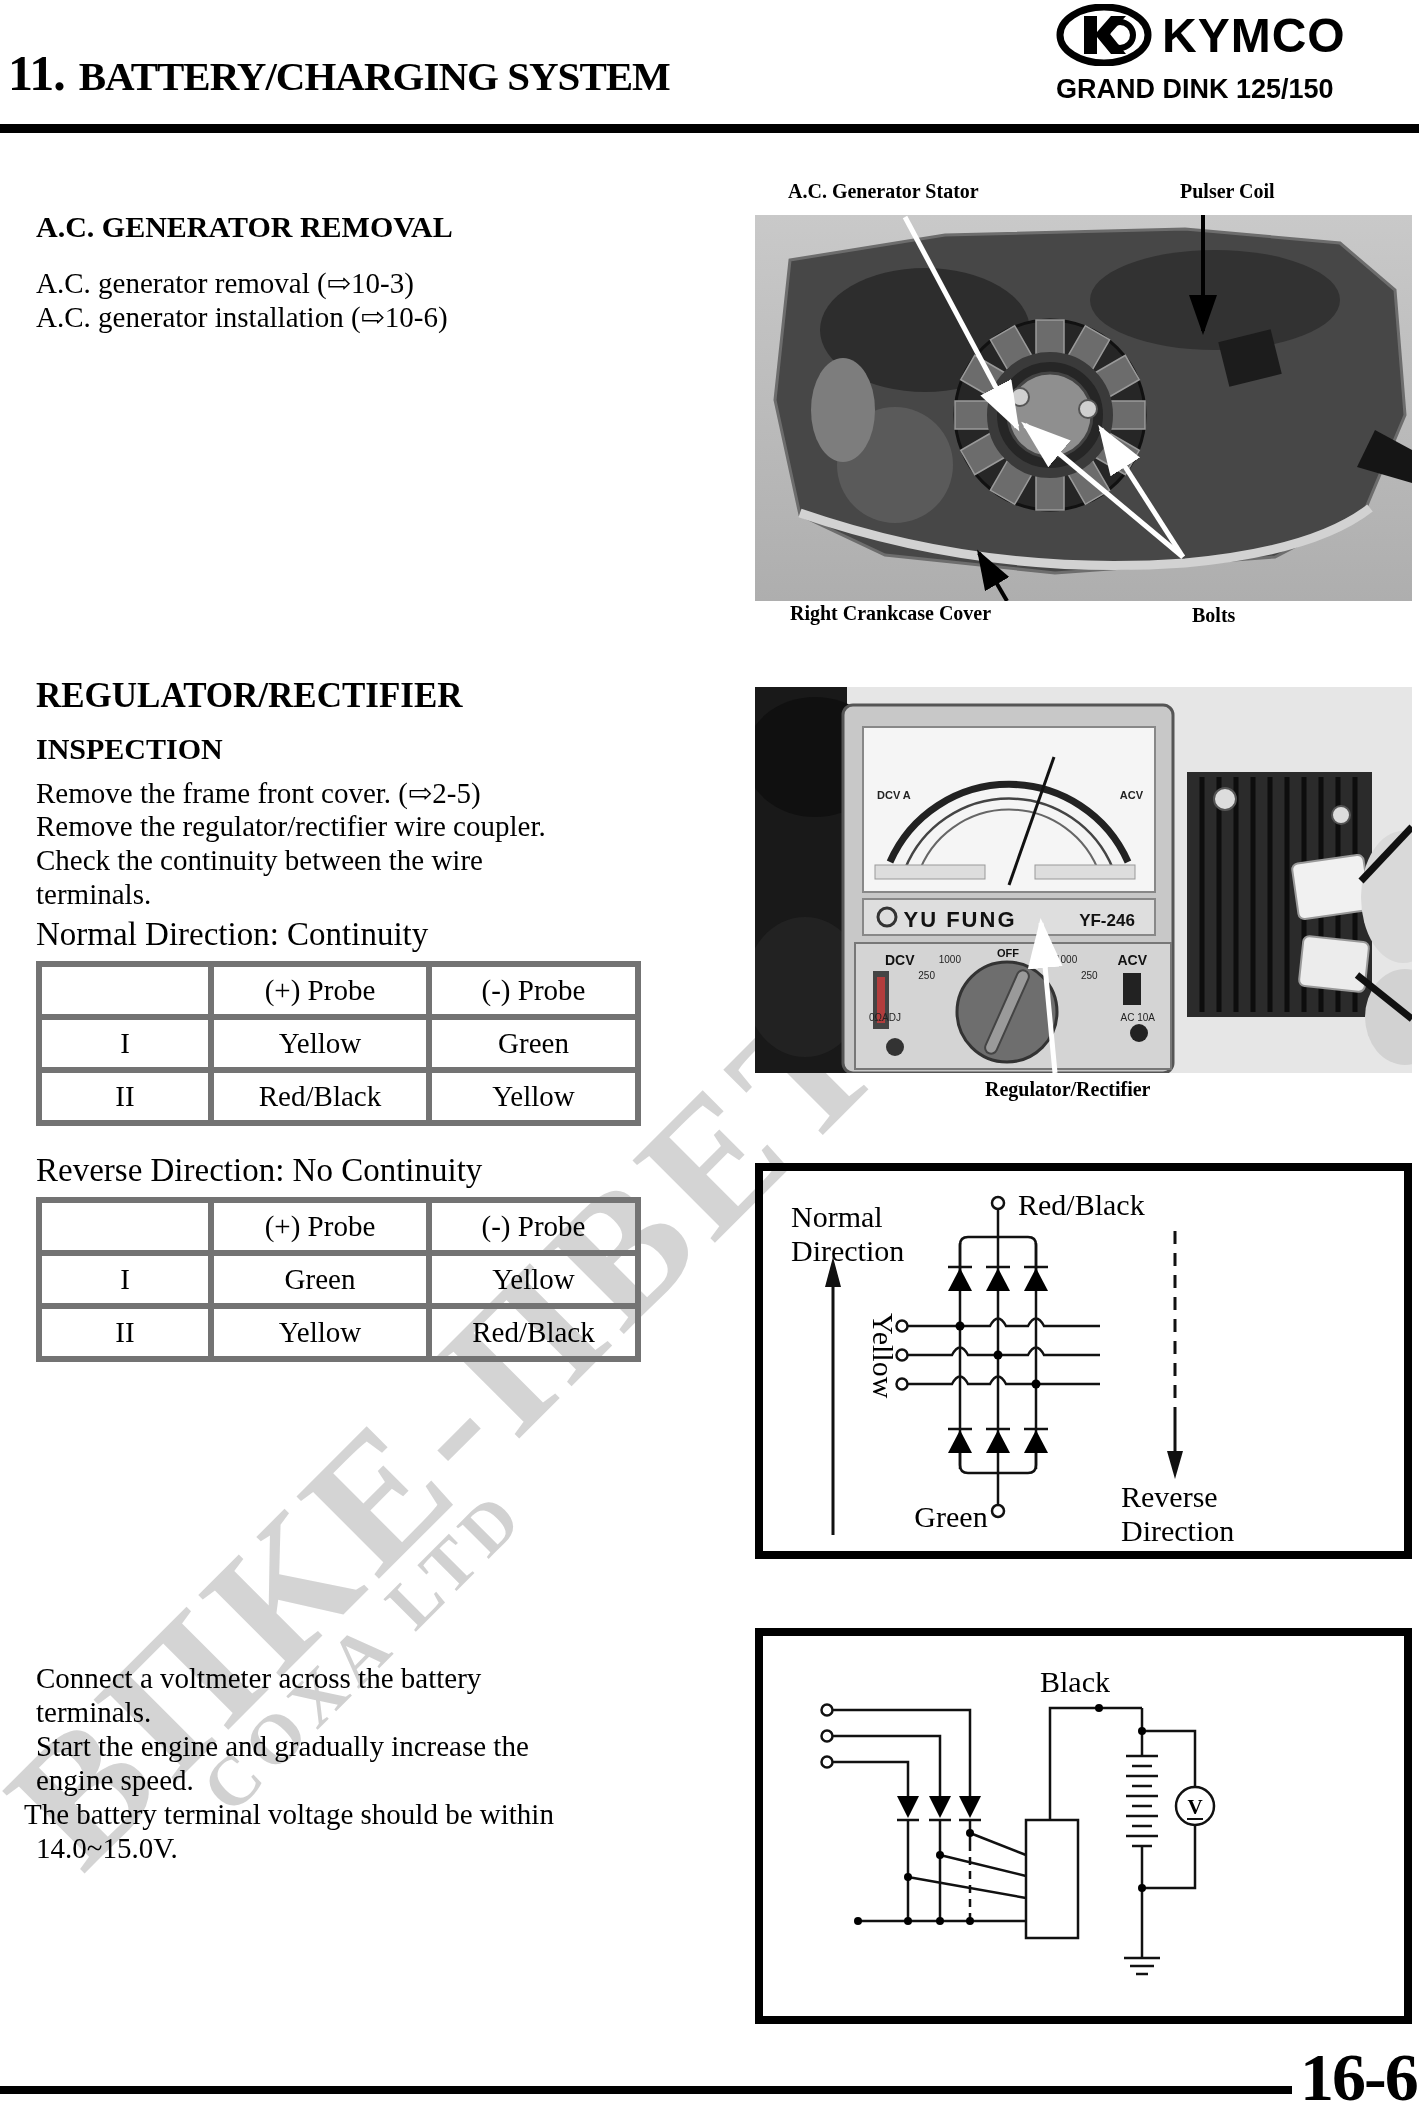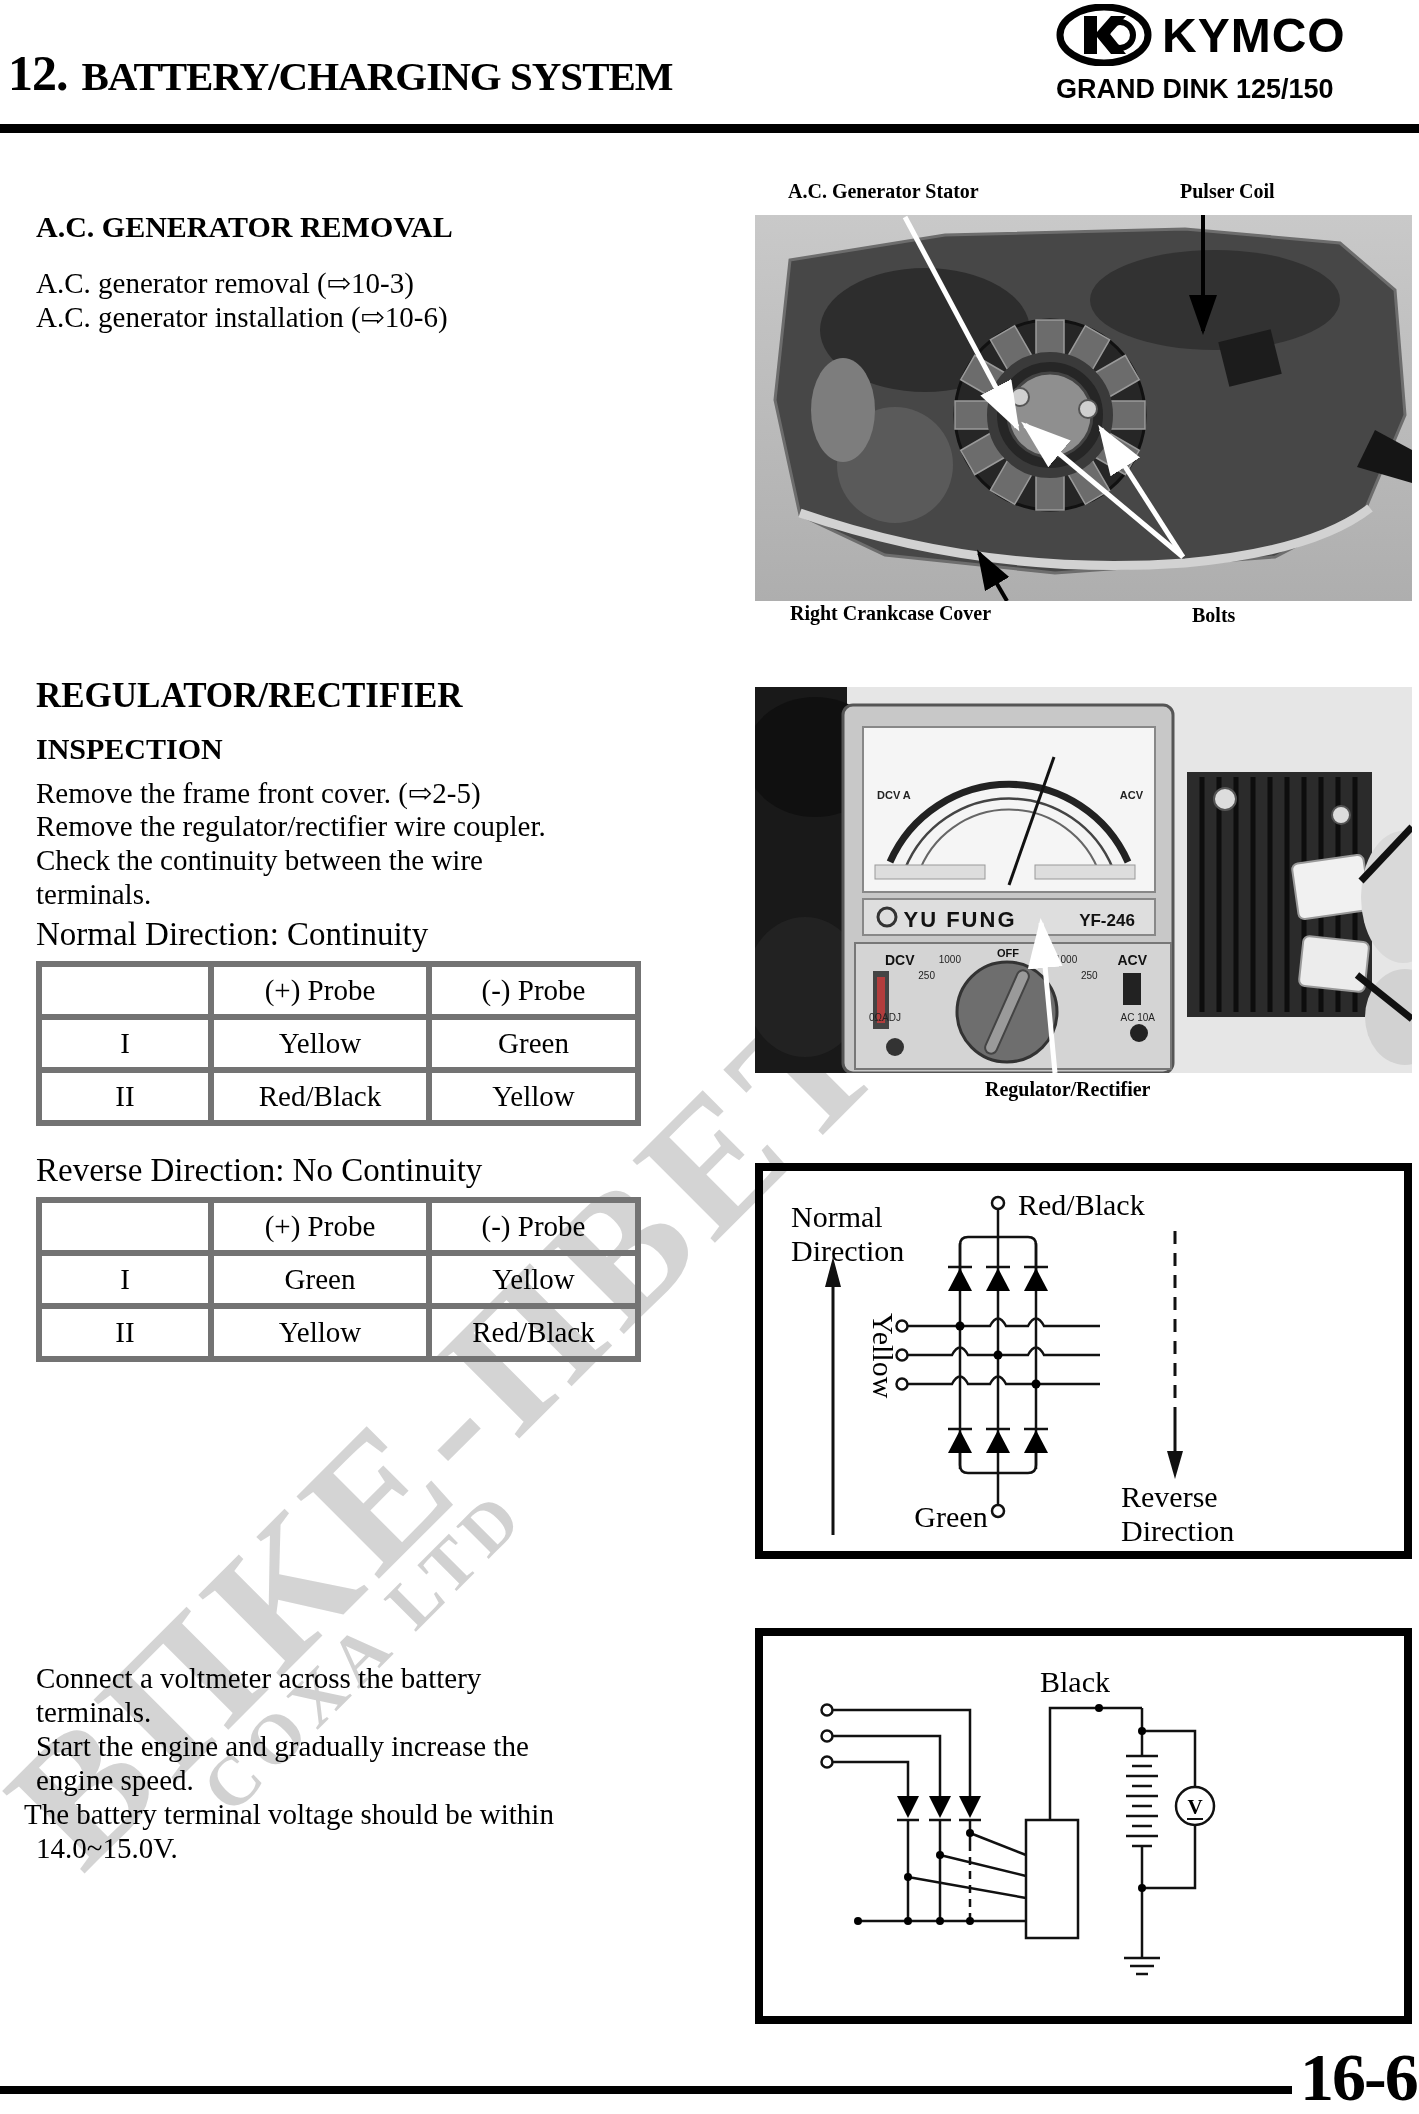--- a/index.html
+++ b/index.html
@@ -39,21 +39,21 @@
 </style>
 </head>
 <body>
 
 <div class="page">
 
   <div class="wm-main">ВПКЕ-ПВЕТ</div>
   <div class="wm-sub">COXA LTD</div>
 
   <div class="abs title-row">
-    <span class="chapter">12.</span>
+    <span class="chapter">11.</span>
     <span class="title-text">BATTERY/CHARGING SYSTEM</span>
   </div>
   <div class="abs brand-row">
     <svg width="96" height="62" viewBox="0 0 96 62">
       <ellipse cx="48" cy="31" rx="44" ry="28" fill="none" stroke="#000" stroke-width="7"></ellipse>
       <path d="M28,12 h13 v16 l14,-16 h15 l-16,18 16,20 h-15 l-14,-17 v17 h-13 z" fill="#000"></path>
       <circle cx="64" cy="31" r="13" fill="none" stroke="#000" stroke-width="6"></circle>
     </svg>
     <span class="brand-name">KYMCO</span>
   </div>

